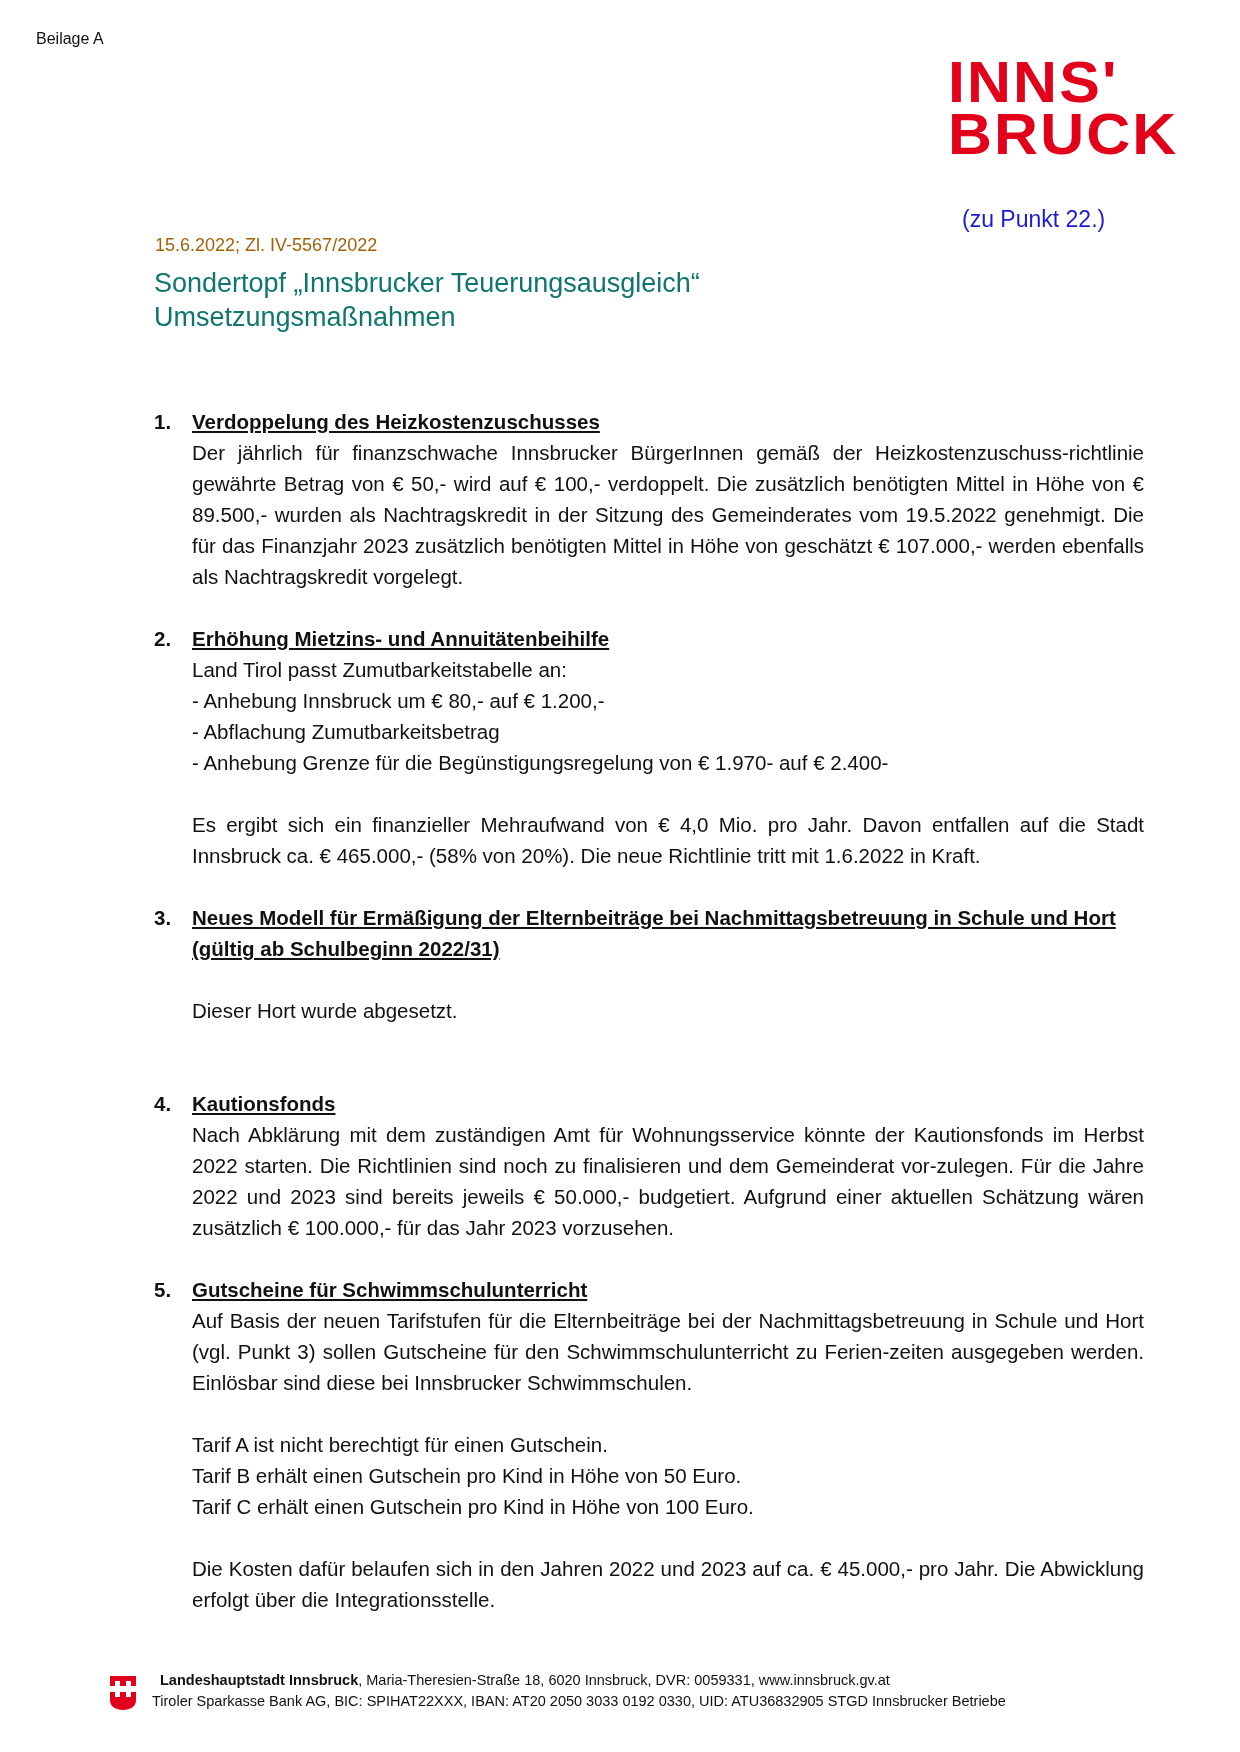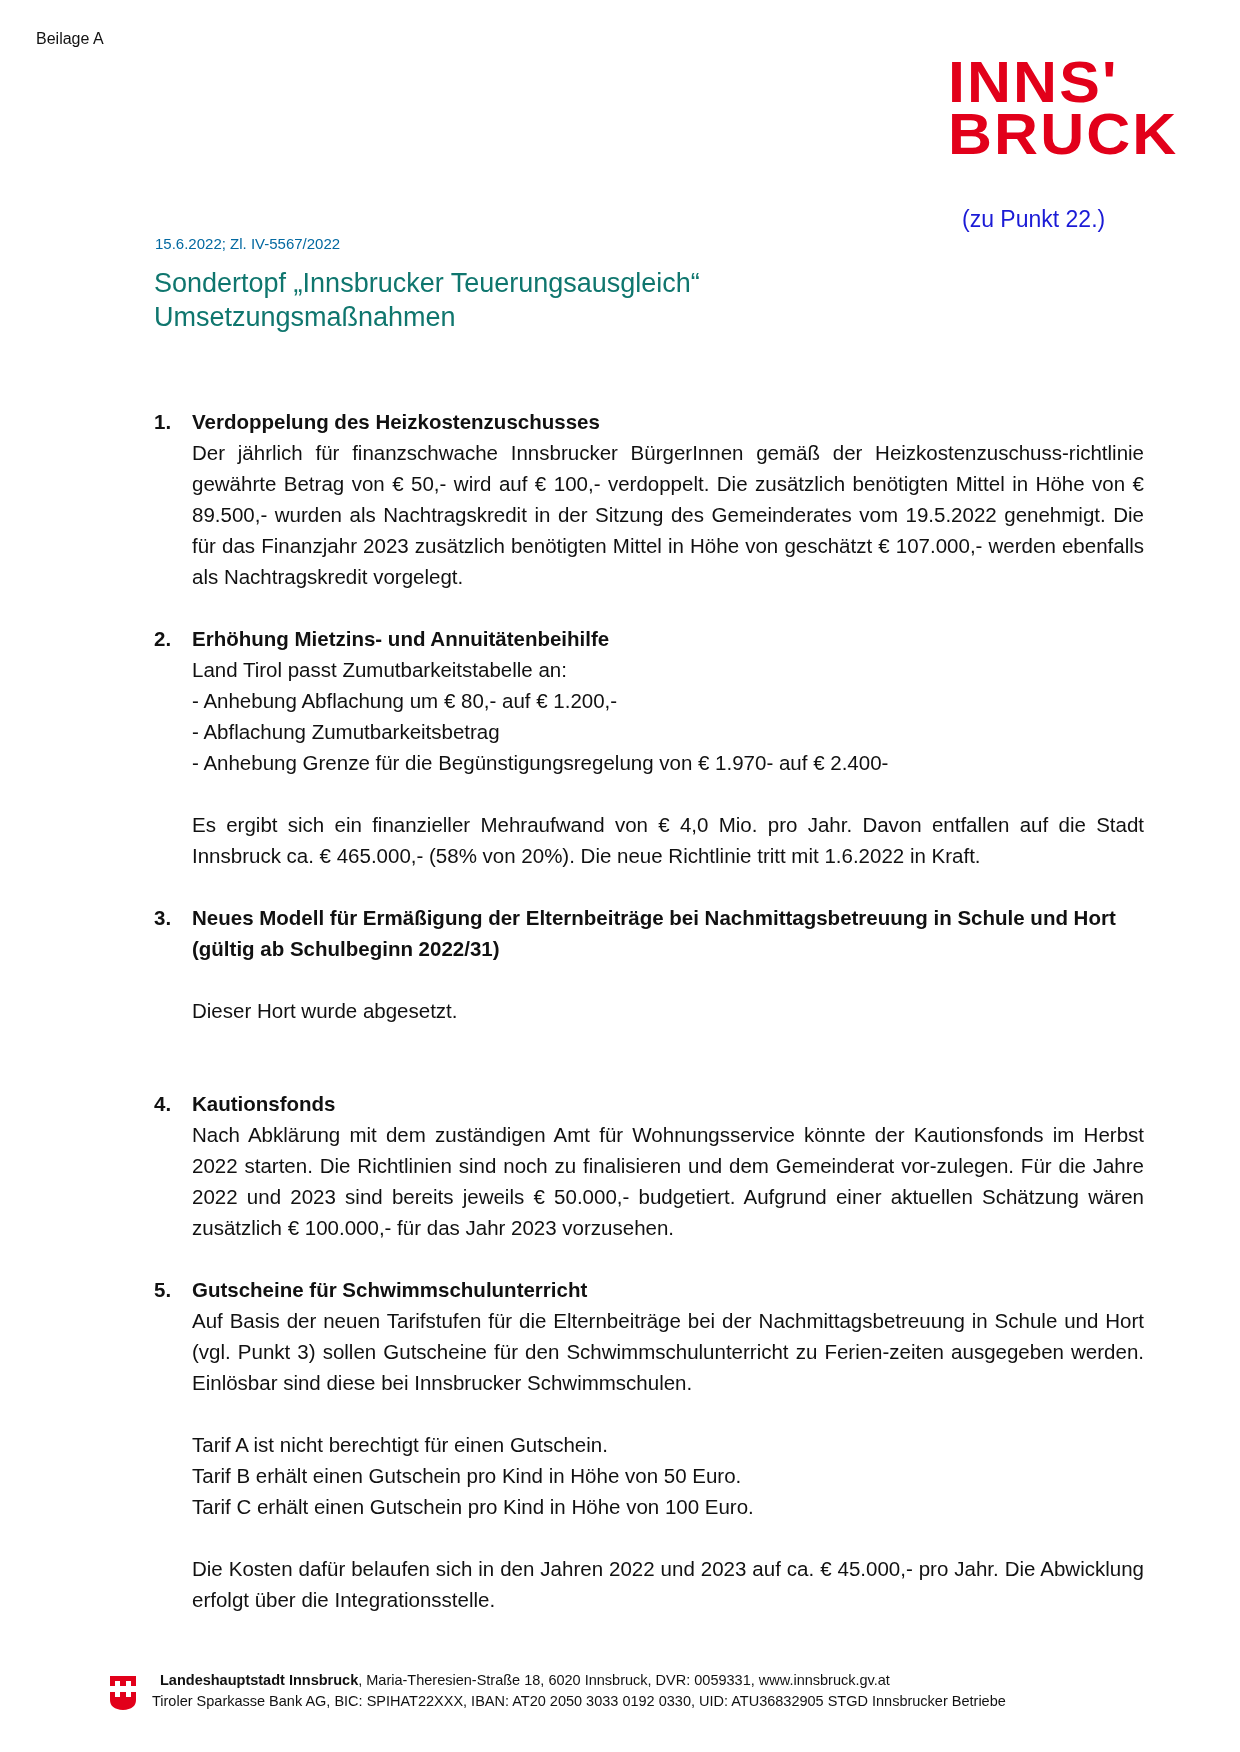--- a/index.html
+++ b/index.html
@@ -9,26 +9,26 @@
   }
   .beilage { position: absolute; left: 36px; top: 30px; font-size: 16px; color: #111; }
   .logo {
     position: absolute; left: 948px; top: 56px; width: 250px;
     font-family: "Liberation Sans", sans-serif; font-weight: 900; color: #e2001a;
     font-size: 58px; line-height: 52px; letter-spacing: 2px;
     transform: scaleX(1.05); transform-origin: left top;
   }
   .logo span { display: block; }
   .ref { position: absolute; left: 962px; top: 206px; font-size: 23px; color: #1b1bd6; }
-  .dateline { position: absolute; left: 155px; top: 235px; font-size: 15px; color: #0369a1; }
+  .dateline { position: absolute; left: 155px; top: 235px; font-size: 18px; color: #a16207; }
   .title { position: absolute; left: 154px; top: 266px; font-size: 27px; line-height: 34px; color: #0f766e; }
   .content { position: absolute; left: 154px; top: 406px; width: 990px; font-size: 20.5px; line-height: 31px; }
   .item { position: relative; padding-left: 38px; }
   .item .num { position: absolute; left: 0; top: 0; font-weight: bold; }
-  .item .head { font-weight: bold; }
+  .item .head { font-weight: bold; text-decoration: underline; }
   .p { margin: 0; text-align: justify; }
   .gap { height: 31px; }
   .footer { position: absolute; left: 108px; top: 1670px; width: 1000px; }
   .footer .crest { position: absolute; left: 0; top: 2px; width: 30px; height: 40px; }
   .footer .lines { position: absolute; left: 44px; top: 0; font-size: 14.5px; line-height: 21px; color: #111; white-space: nowrap; }
   .footer b { font-weight: bold; margin-left: 8px; }
 </style>
 </head>
 <body>
 
@@ -54,21 +54,21 @@
     <span class="num">1.</span>
     <div class="head">Verdoppelung des Heizkostenzuschusses</div>
     <p class="p">Der jährlich für finanzschwache Innsbrucker BürgerInnen gemäß der Heizkostenzuschuss-richtlinie gewährte Betrag von € 50,- wird auf € 100,- verdoppelt. Die zusätzlich benötigten Mittel in Höhe von € 89.500,- wurden als Nachtragskredit in der Sitzung des Gemeinderates vom 19.5.2022 genehmigt. Die für das Finanzjahr 2023 zusätzlich benötigten Mittel in Höhe von geschätzt € 107.000,- werden ebenfalls als Nachtragskredit vorgelegt.</p>
   </div>
   <div class="gap"></div>
 
   <div class="item">
     <span class="num">2.</span>
     <div class="head">Erhöhung Mietzins- und Annuitätenbeihilfe</div>
     <div>Land Tirol passt Zumutbarkeitstabelle an:</div>
-    <div>- Anhebung Abflachung um € 80,- auf € 1.200,-</div>
+    <div>- Anhebung Innsbruck um € 80,- auf € 1.200,-</div>
     <div>- Abflachung Zumutbarkeitsbetrag</div>
     <div>- Anhebung Grenze für die Begünstigungsregelung von € 1.970- auf € 2.400-</div>
     <div class="gap"></div>
     <p class="p">Es ergibt sich ein finanzieller Mehraufwand von € 4,0 Mio. pro Jahr. Davon entfallen auf die Stadt Innsbruck ca. € 465.000,- (58% von 20%). Die neue Richtlinie tritt mit 1.6.2022 in Kraft.</p>
   </div>
   <div class="gap"></div>
 
   <div class="item">
     <span class="num">3.</span>
     <div class="head">Neues Modell für Ermäßigung der Elternbeiträge bei Nachmittagsbetreuung in Schule und Hort (gültig ab Schulbeginn 2022/31)</div>

